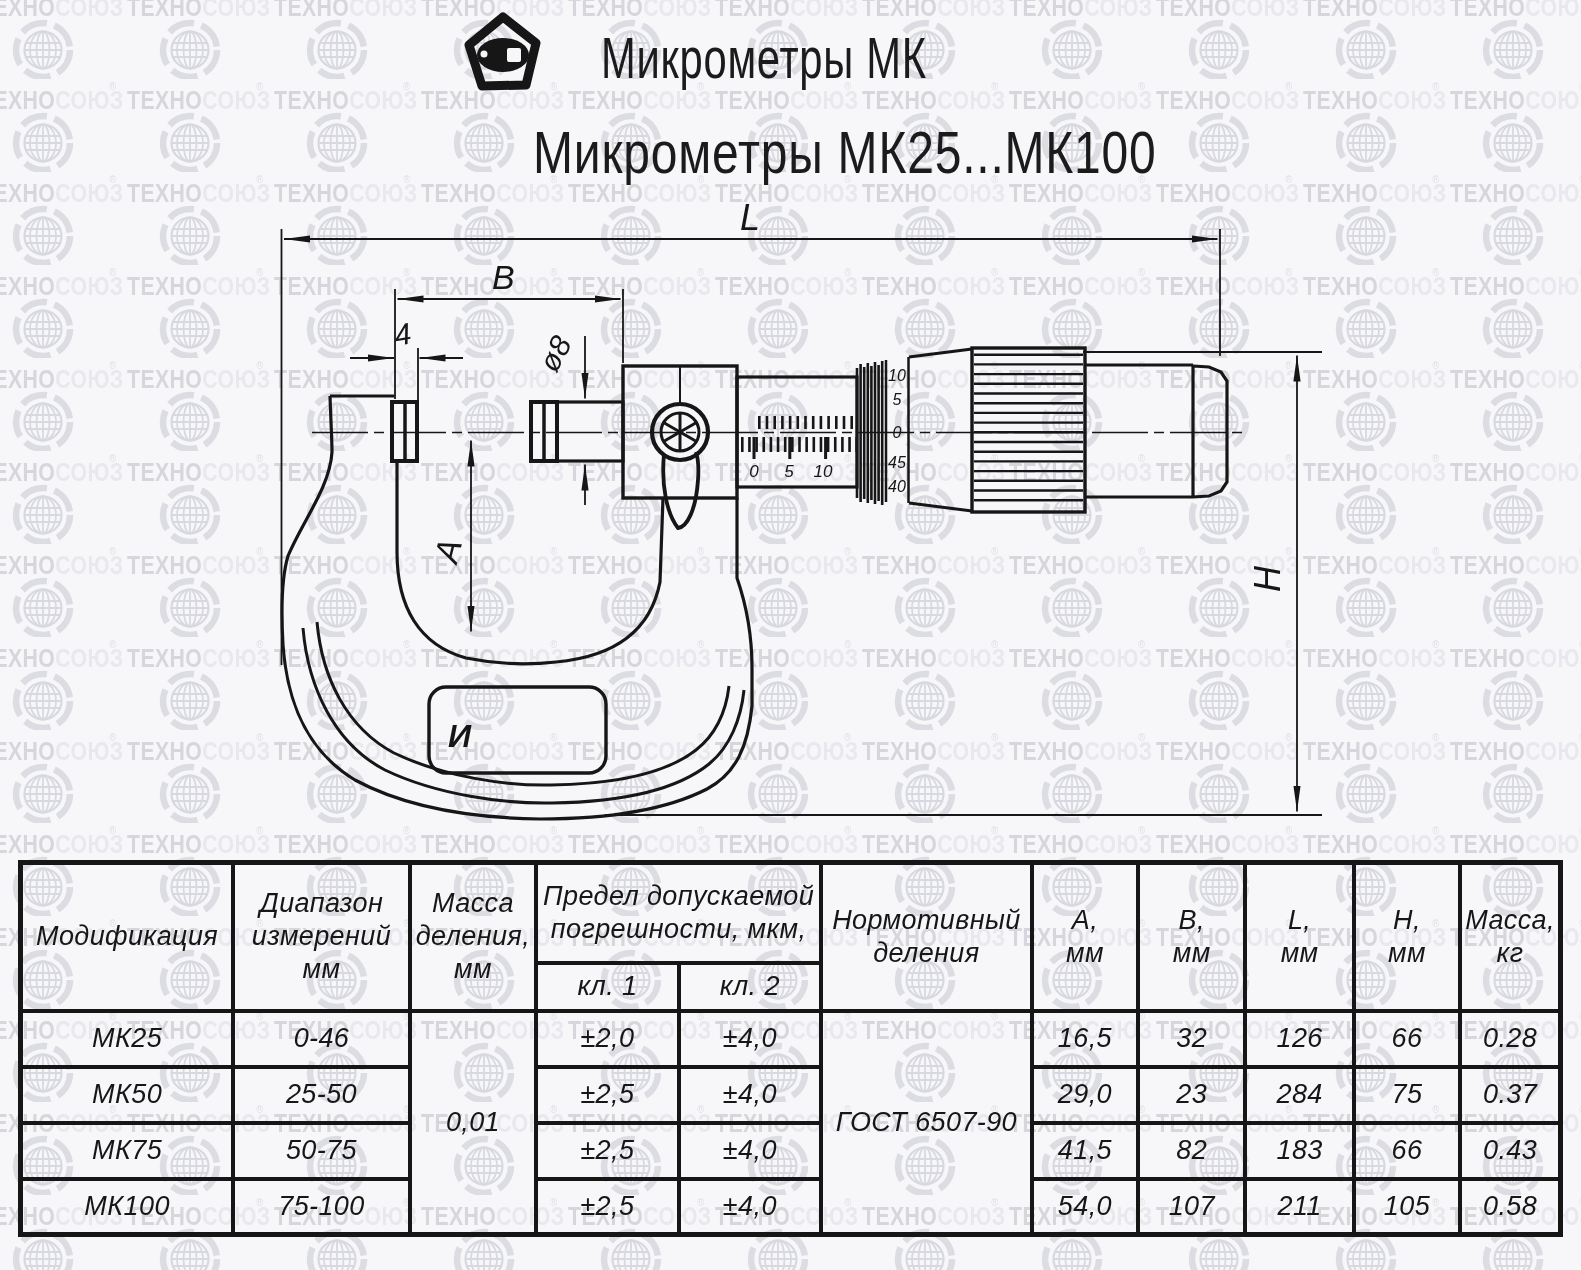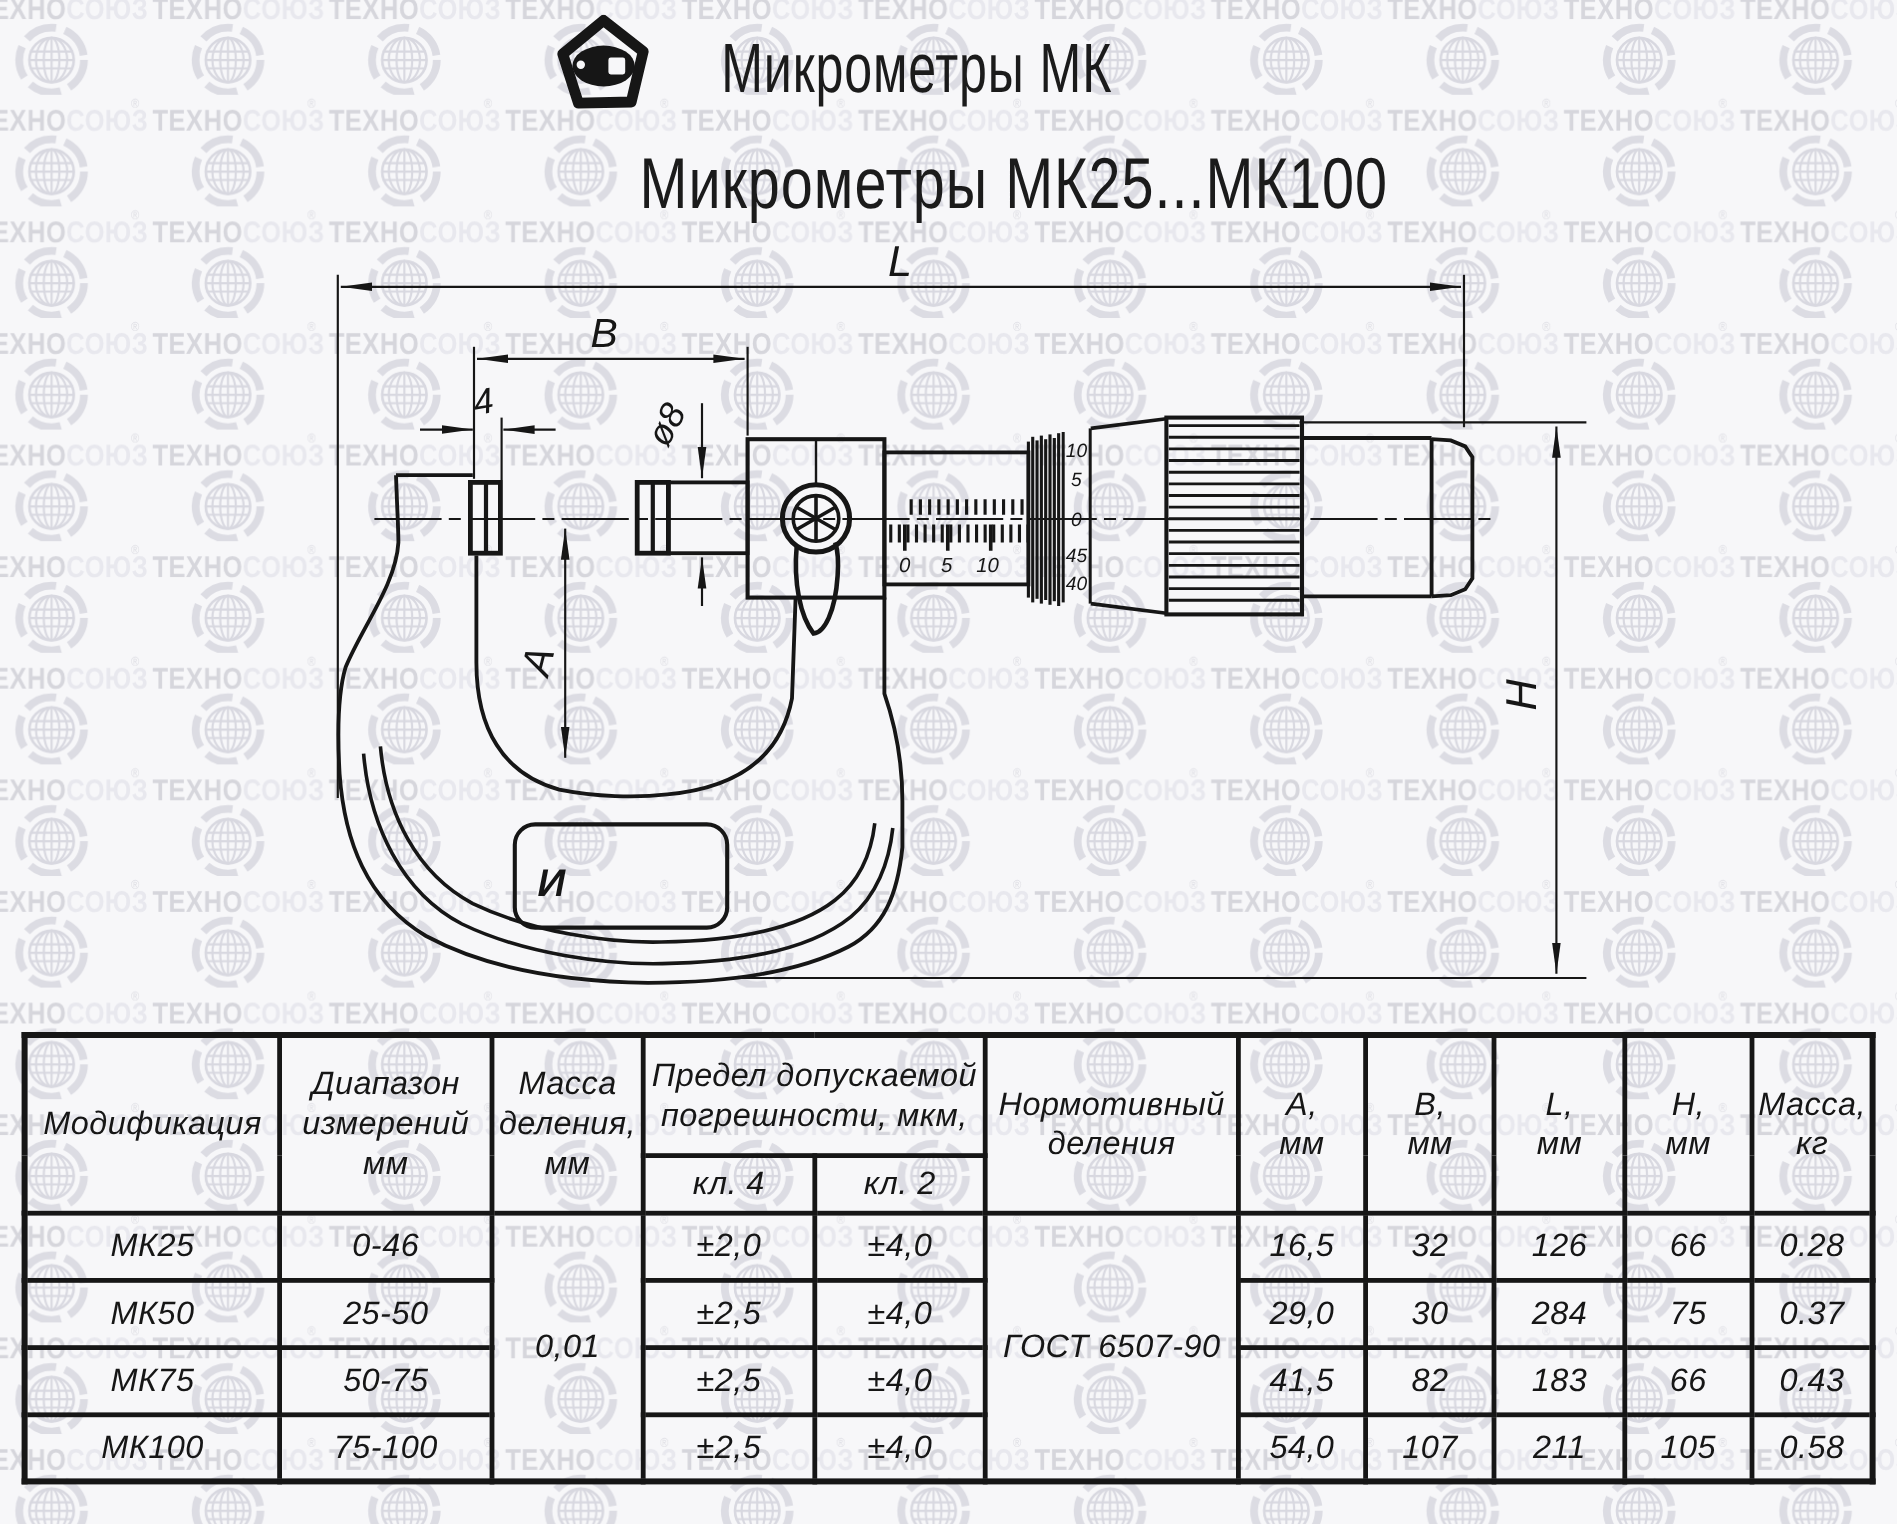--- a/index.html
+++ b/index.html
@@ -235,21 +235,21 @@
         <td rowspan="2">
           <div>Н,</div>
             <div>мм</div>
         </td>
         <td rowspan="2">
           <div>Масса,</div>
             <div>кг</div>
         </td>
       </tr>
       <tr class="hr2">
-        <td>кл. 4</td>
+        <td>кл. 1</td>
         <td>кл. 2</td>
       </tr>
 
       <tr class="br">
         <td class="model">МК25</td>
         <td class="val">0-46</td>
         <td class="val" rowspan="4">0,01</td>
         <td class="val">±2,0</td>
         <td class="val">±4,0</td>
         <td class="gost" rowspan="4">ГОСТ 6507-90</td>
@@ -258,21 +258,21 @@
         <td class="val">126</td>
         <td class="val">66</td>
         <td class="val">0.28</td>
       </tr>
       <tr class="br">
         <td class="model">МК50</td>
         <td class="val">25-50</td>
         <td class="val">±2,5</td>
         <td class="val">±4,0</td>
         <td class="val">29,0</td>
-        <td class="val">30</td>
+        <td class="val">23</td>
         <td class="val">284</td>
         <td class="val">75</td>
         <td class="val">0.37</td>
       </tr>
       <tr class="br">
         <td class="model">МК75</td>
         <td class="val">50-75</td>
         <td class="val">±2,5</td>
         <td class="val">±4,0</td>
         <td class="val">41,5</td>

